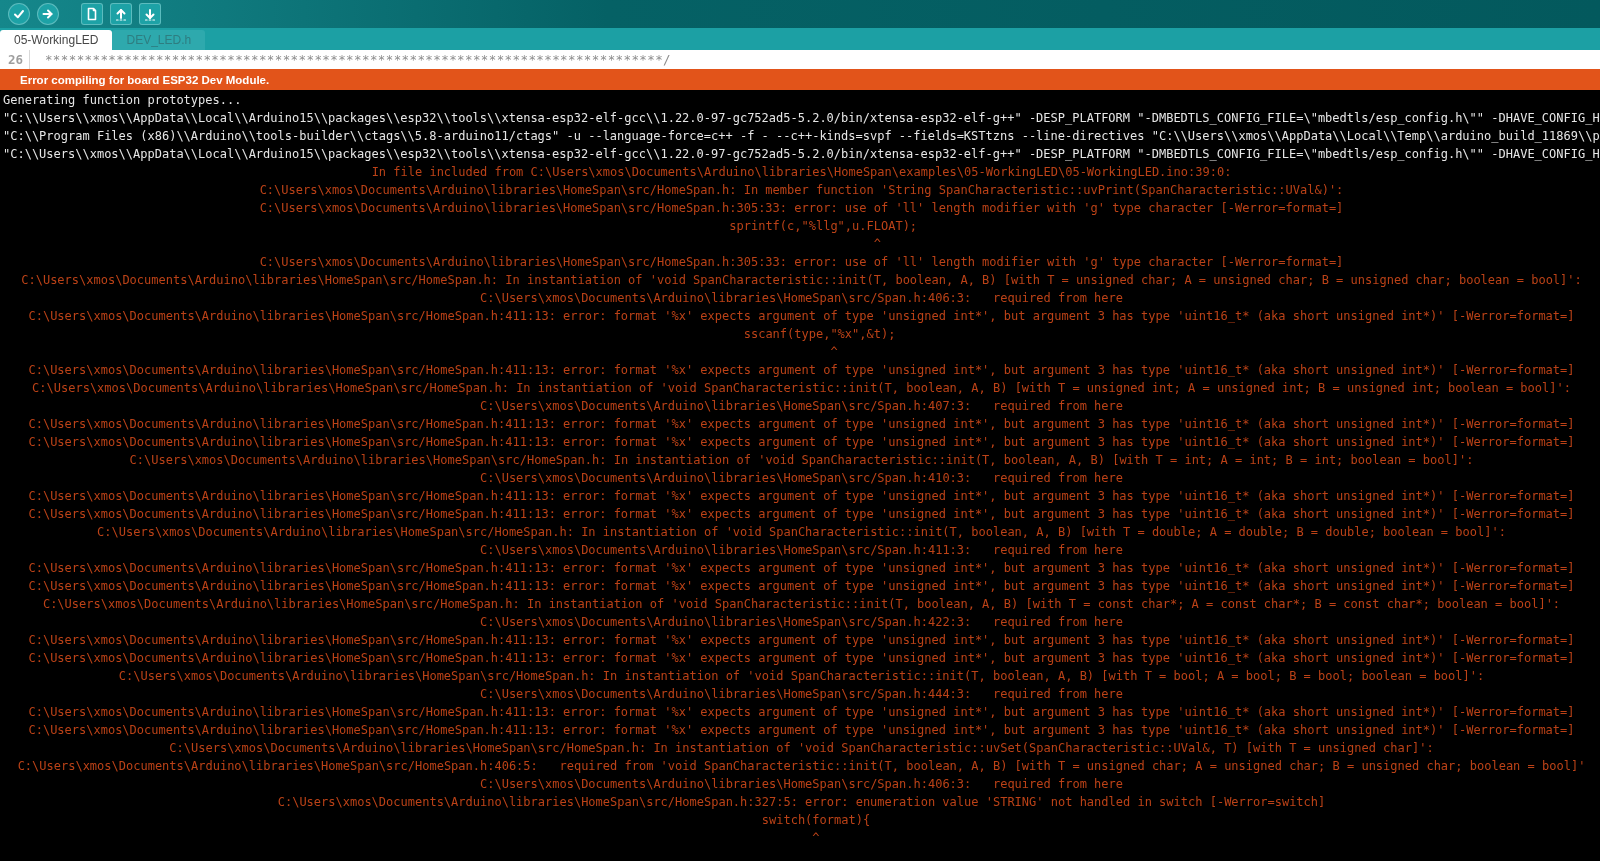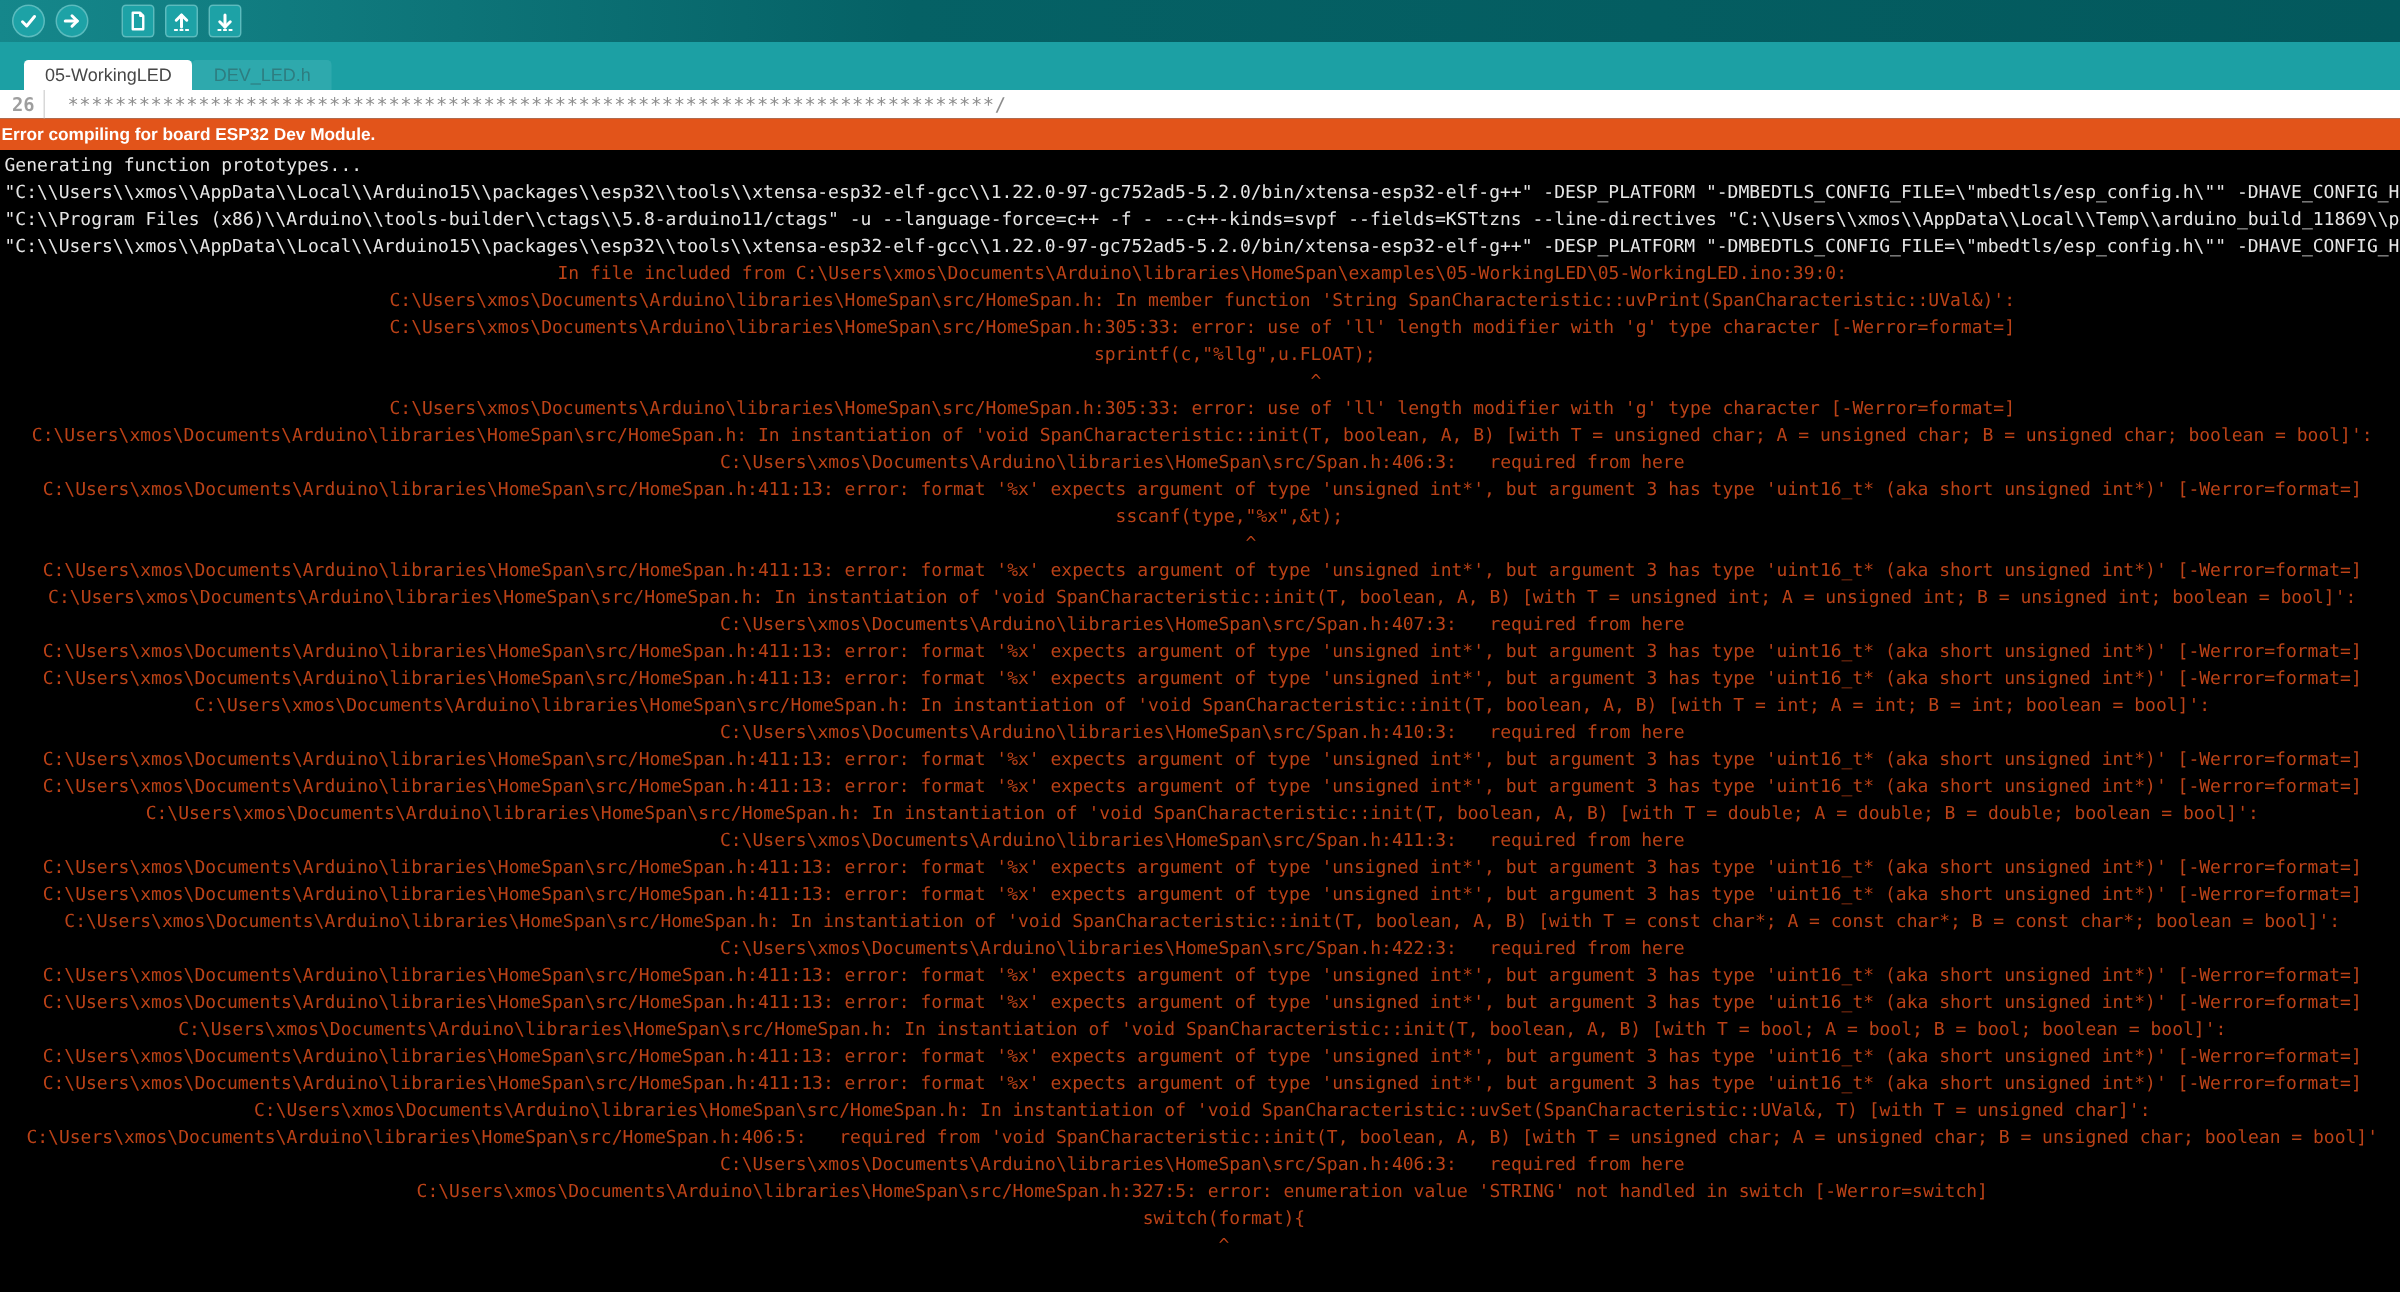--- a/index.html
+++ b/index.html
@@ -17,22 +17,22 @@
     background: #1da2a6; display: flex; align-items: center; justify-content: center;
     cursor: pointer; padding: 0;
   }
   .tbtn.round { border-radius: 50%; }
   .tbtn.square { border-radius: 3px; }
   .tbtn svg { display: block; }
   .tb-gap { width: 8px; }
 
   
   .tabbar {
-    height: 32px; background: #1ca0a4;
-    display: flex; align-items: flex-end; padding-left: 16px;
+    height: 22px; background: #1ca0a4;
+    display: flex; align-items: flex-end; padding-left: 0;
   }
   .tab {
     height: 20px; padding: 0 14px; display: flex; align-items: center;
     font-size: 12px; border-top-left-radius: 3px; border-top-right-radius: 3px;
     cursor: pointer; white-space: nowrap;
   }
   .tab.active { background: #ffffff; color: #474747; }
   .tab.inactive { background: #2ea9ad; color: #2e7d80; margin-left: 0; }
 
   
@@ -44,21 +44,21 @@
   .gutter {
     width: 30px; flex: 0 0 30px; color: #9e9e9e; text-align: left;
     padding-left: 8px; border-right: 1px solid #d8d8d8; height: 100%;
     display: flex; align-items: center; font-weight: bold;
   }
   .codeline { color: #8c8c8c; padding-left: 7px; letter-spacing: 0.4px; }
 
   
   .statusbar {
     height: 21px; background: #e2541a; color: #ffffff;
-    display: flex; align-items: center; padding-left: 1px;
+    display: flex; align-items: center; padding-left: 20px;
     font-size: 11.5px; font-weight: bold;
   }
 
   
   .console {
     height: 771px; background: #000000; overflow: hidden;
     font-family: "DejaVu Sans Mono", monospace; font-size: 12px;
     padding-left: 3px; padding-top: 1px;
   }
   .console-line { white-space: pre; line-height: 18px; height: 18px; overflow: hidden; }
@@ -160,20 +160,21 @@
     <div class="console-line error">C:\Users\xmos\Documents\Arduino\libraries\HomeSpan\src/HomeSpan.h:411:13: error: format '%x' expects argument of type 'unsigned int*', but argument 3 has type 'uint16_t* (aka short unsigned int*)' [-Werror=format=]</div>
     <div class="console-line error">C:\Users\xmos\Documents\Arduino\libraries\HomeSpan\src/HomeSpan.h: In instantiation of 'void SpanCharacteristic::init(T, boolean, A, B) [with T = double; A = double; B = double; boolean = bool]':</div>
     <div class="console-line error">C:\Users\xmos\Documents\Arduino\libraries\HomeSpan\src/Span.h:411:3:   required from here</div>
     <div class="console-line error">C:\Users\xmos\Documents\Arduino\libraries\HomeSpan\src/HomeSpan.h:411:13: error: format '%x' expects argument of type 'unsigned int*', but argument 3 has type 'uint16_t* (aka short unsigned int*)' [-Werror=format=]</div>
     <div class="console-line error">C:\Users\xmos\Documents\Arduino\libraries\HomeSpan\src/HomeSpan.h:411:13: error: format '%x' expects argument of type 'unsigned int*', but argument 3 has type 'uint16_t* (aka short unsigned int*)' [-Werror=format=]</div>
     <div class="console-line error">C:\Users\xmos\Documents\Arduino\libraries\HomeSpan\src/HomeSpan.h: In instantiation of 'void SpanCharacteristic::init(T, boolean, A, B) [with T = const char*; A = const char*; B = const char*; boolean = bool]':</div>
     <div class="console-line error">C:\Users\xmos\Documents\Arduino\libraries\HomeSpan\src/Span.h:422:3:   required from here</div>
     <div class="console-line error">C:\Users\xmos\Documents\Arduino\libraries\HomeSpan\src/HomeSpan.h:411:13: error: format '%x' expects argument of type 'unsigned int*', but argument 3 has type 'uint16_t* (aka short unsigned int*)' [-Werror=format=]</div>
     <div class="console-line error">C:\Users\xmos\Documents\Arduino\libraries\HomeSpan\src/HomeSpan.h:411:13: error: format '%x' expects argument of type 'unsigned int*', but argument 3 has type 'uint16_t* (aka short unsigned int*)' [-Werror=format=]</div>
     <div class="console-line error">C:\Users\xmos\Documents\Arduino\libraries\HomeSpan\src/HomeSpan.h: In instantiation of 'void SpanCharacteristic::init(T, boolean, A, B) [with T = bool; A = bool; B = bool; boolean = bool]':</div>
+    <div class="console-line error">C:\Users\xmos\Documents\Arduino\libraries\HomeSpan\src/Span.h:444:3:   required from here</div>
     <div class="console-line error">C:\Users\xmos\Documents\Arduino\libraries\HomeSpan\src/HomeSpan.h:411:13: error: format '%x' expects argument of type 'unsigned int*', but argument 3 has type 'uint16_t* (aka short unsigned int*)' [-Werror=format=]</div>
     <div class="console-line error">C:\Users\xmos\Documents\Arduino\libraries\HomeSpan\src/HomeSpan.h:411:13: error: format '%x' expects argument of type 'unsigned int*', but argument 3 has type 'uint16_t* (aka short unsigned int*)' [-Werror=format=]</div>
     <div class="console-line error">C:\Users\xmos\Documents\Arduino\libraries\HomeSpan\src/HomeSpan.h: In instantiation of 'void SpanCharacteristic::uvSet(SpanCharacteristic::UVal&amp;, T) [with T = unsigned char]':</div>
     <div class="console-line error">C:\Users\xmos\Documents\Arduino\libraries\HomeSpan\src/HomeSpan.h:406:5:   required from 'void SpanCharacteristic::init(T, boolean, A, B) [with T = unsigned char; A = unsigned char; B = unsigned char; boolean = bool]'</div>
     <div class="console-line error">C:\Users\xmos\Documents\Arduino\libraries\HomeSpan\src/Span.h:406:3:   required from here</div>
     <div class="console-line error">C:\Users\xmos\Documents\Arduino\libraries\HomeSpan\src/HomeSpan.h:327:5: error: enumeration value 'STRING' not handled in switch [-Werror=switch]</div>
     <div class="console-line error">    switch(format){</div>
     <div class="console-line error">    ^</div>
   </div>
 

